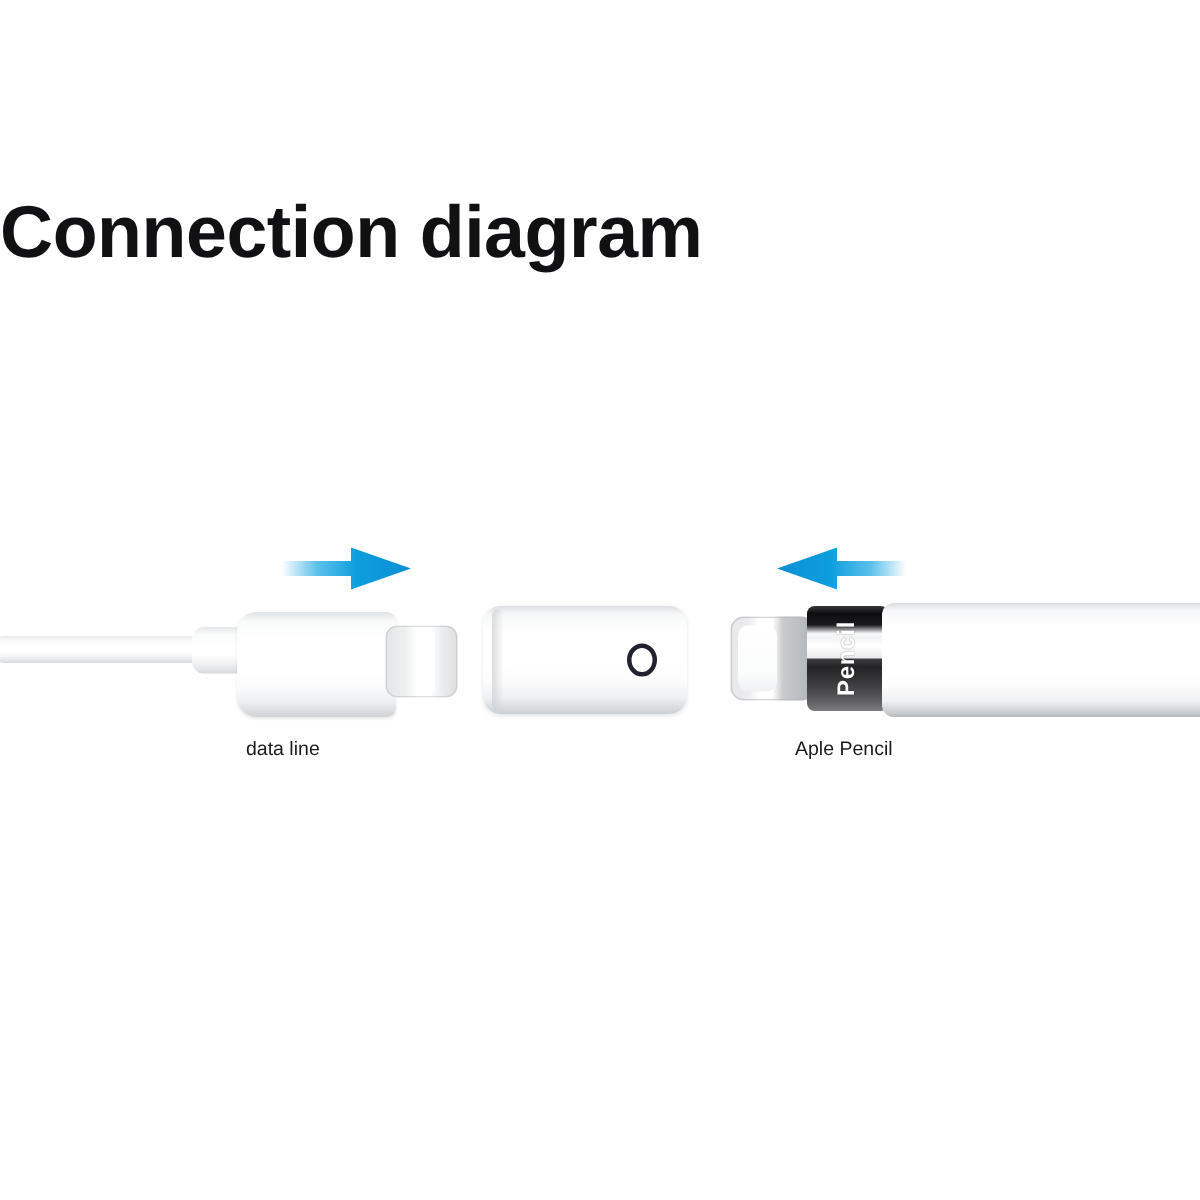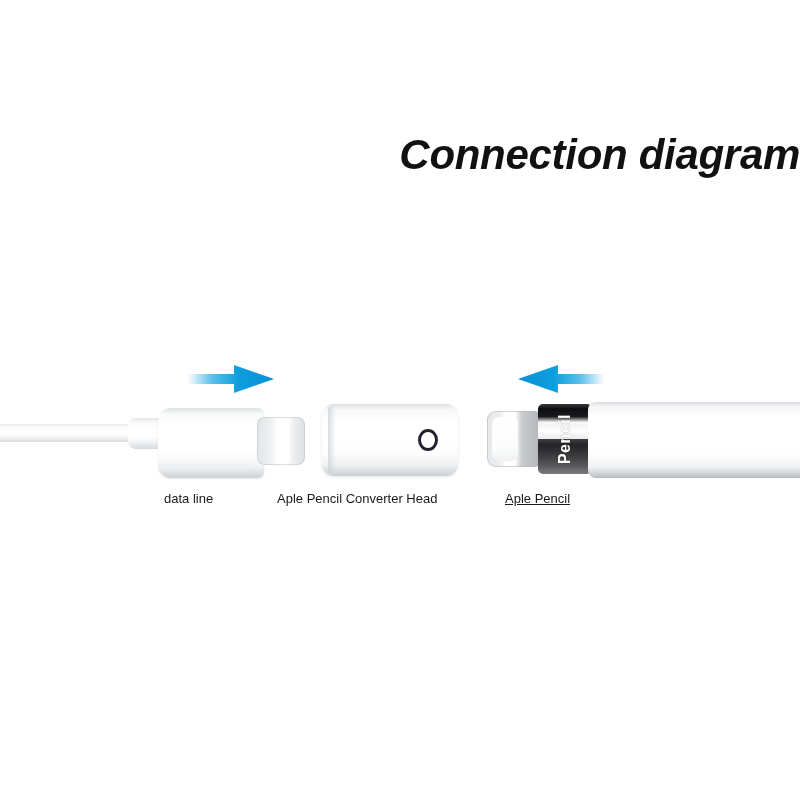--- a/index.html
+++ b/index.html
@@ -24,28 +24,27 @@
     height: 800px;
     background: #ffffff;
   }
 
   
   .title {
     position: absolute;
     left: 0;
     top: 131px;
     width: 800px;
-    text-align: right;
-    font-size: 42px;
+    text-align: left;
+    font-size: 49px;
     font-weight: 700;
     letter-spacing: -0.3px;
     color: #111113;
     line-height: 48px;
     white-space: nowrap;
-    font-style: italic;
   }
 
   
   .arrow-wrap {
     position: absolute;
     width: 90px;
     height: 34px;
   }
   .arrow-right { left: 186px; top: 362px; }
   .arrow-left  { left: 516px; top: 362px; }
@@ -224,21 +223,21 @@
     position: absolute;
     top: 489px;
     font-size: 13px;
     font-weight: 400;
     color: #1a1a1c;
     white-space: nowrap;
     line-height: 20px;
   }
   .label-data-line { left: 164px; }
   .label-converter { left: 277px; }
-  .label-pencil    { left: 505px; text-decoration: underline; }
+  .label-pencil    { left: 530px; }
 </style>
 </head>
 <body>
 
 <div id="stage">
 
   <div class="title">Connection diagram</div>
 
   <div class="arrow-wrap arrow-right">
     <svg viewBox="0 0 90 34" xmlns="http://www.w3.org/2000/svg" aria-hidden="true">
@@ -286,17 +285,16 @@
       <div class="pencil-band-mask-top"></div>
       <div class="pencil-band-text">Pencil</div>
     </div>
     <div class="pencil-body">
       <div class="pencil-body-hl"></div>
     </div>
   </div>
 
   <div class="label label-data-line">data line</div>
 
-  <div class="label label-converter">Aple Pencil Converter Head</div>
 
   <div class="label label-pencil">Aple Pencil</div>
 
 </div>
 
 </body></html>

